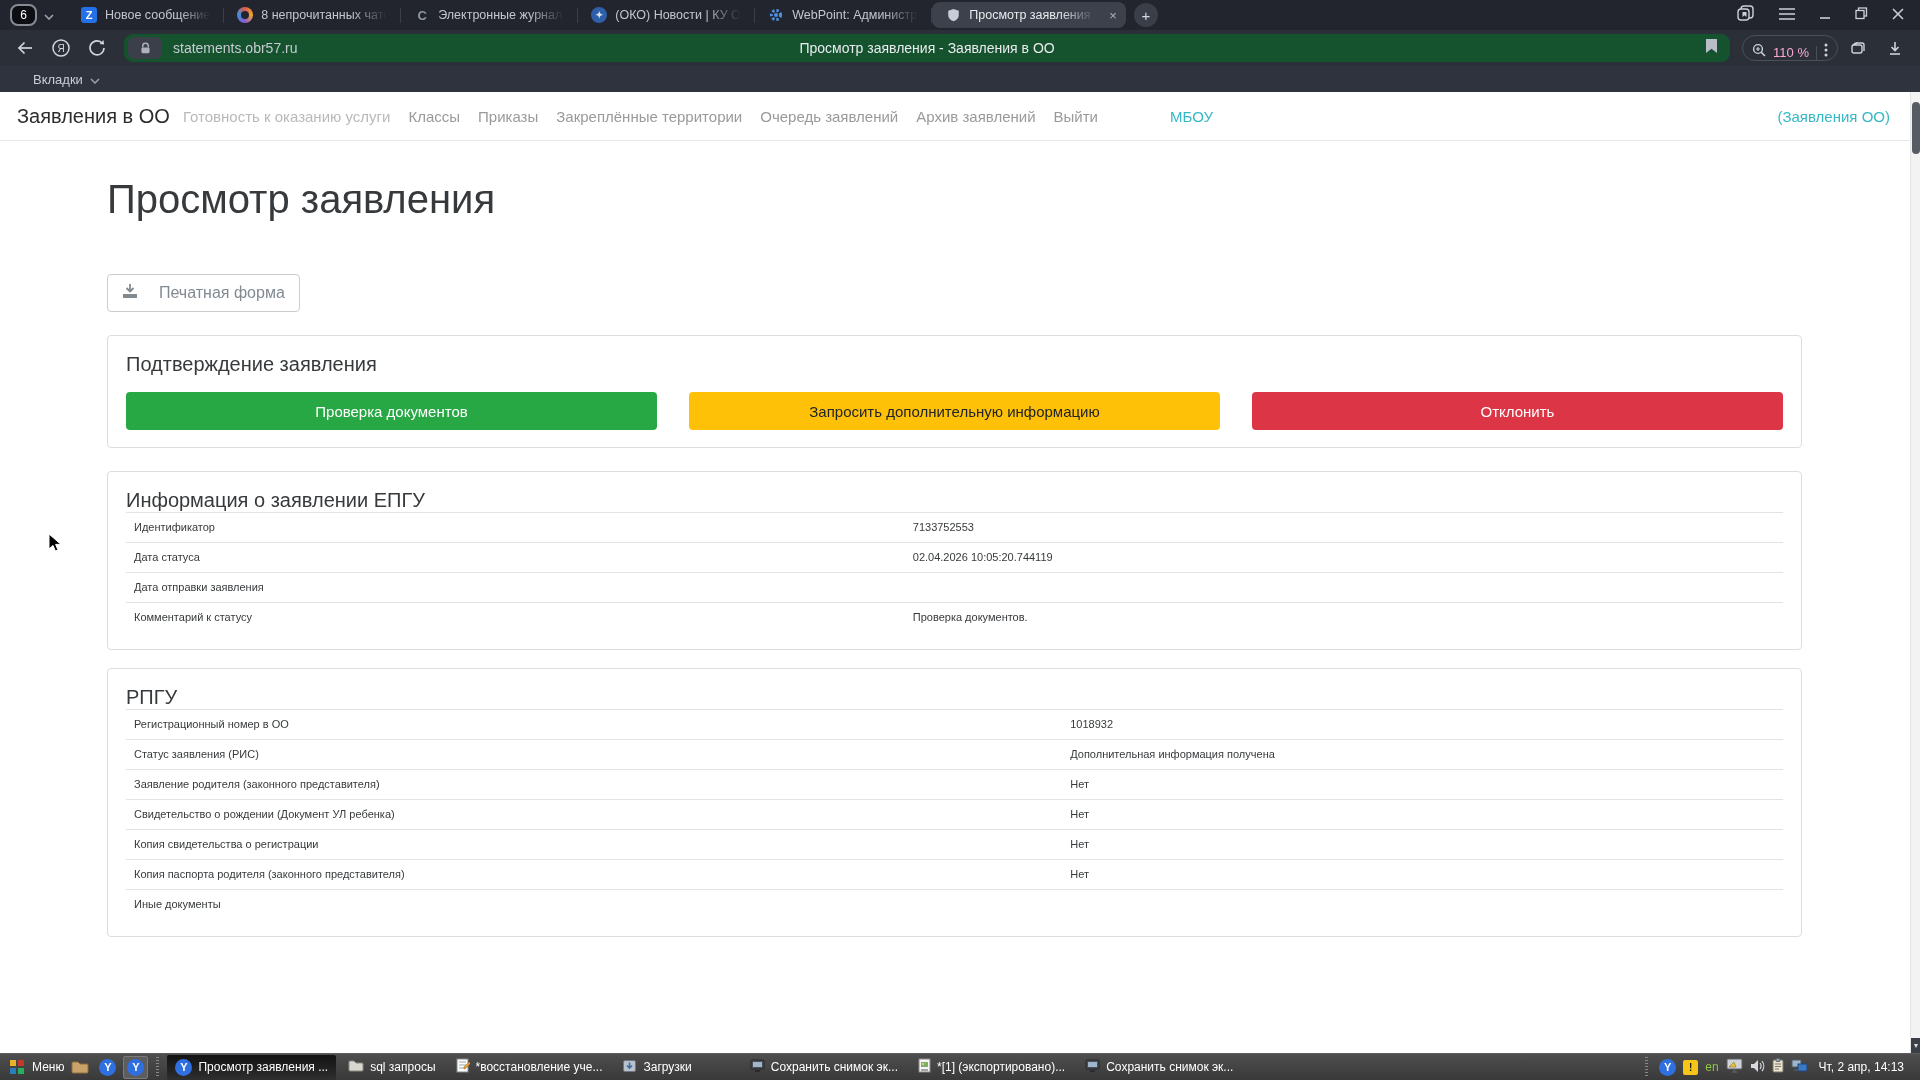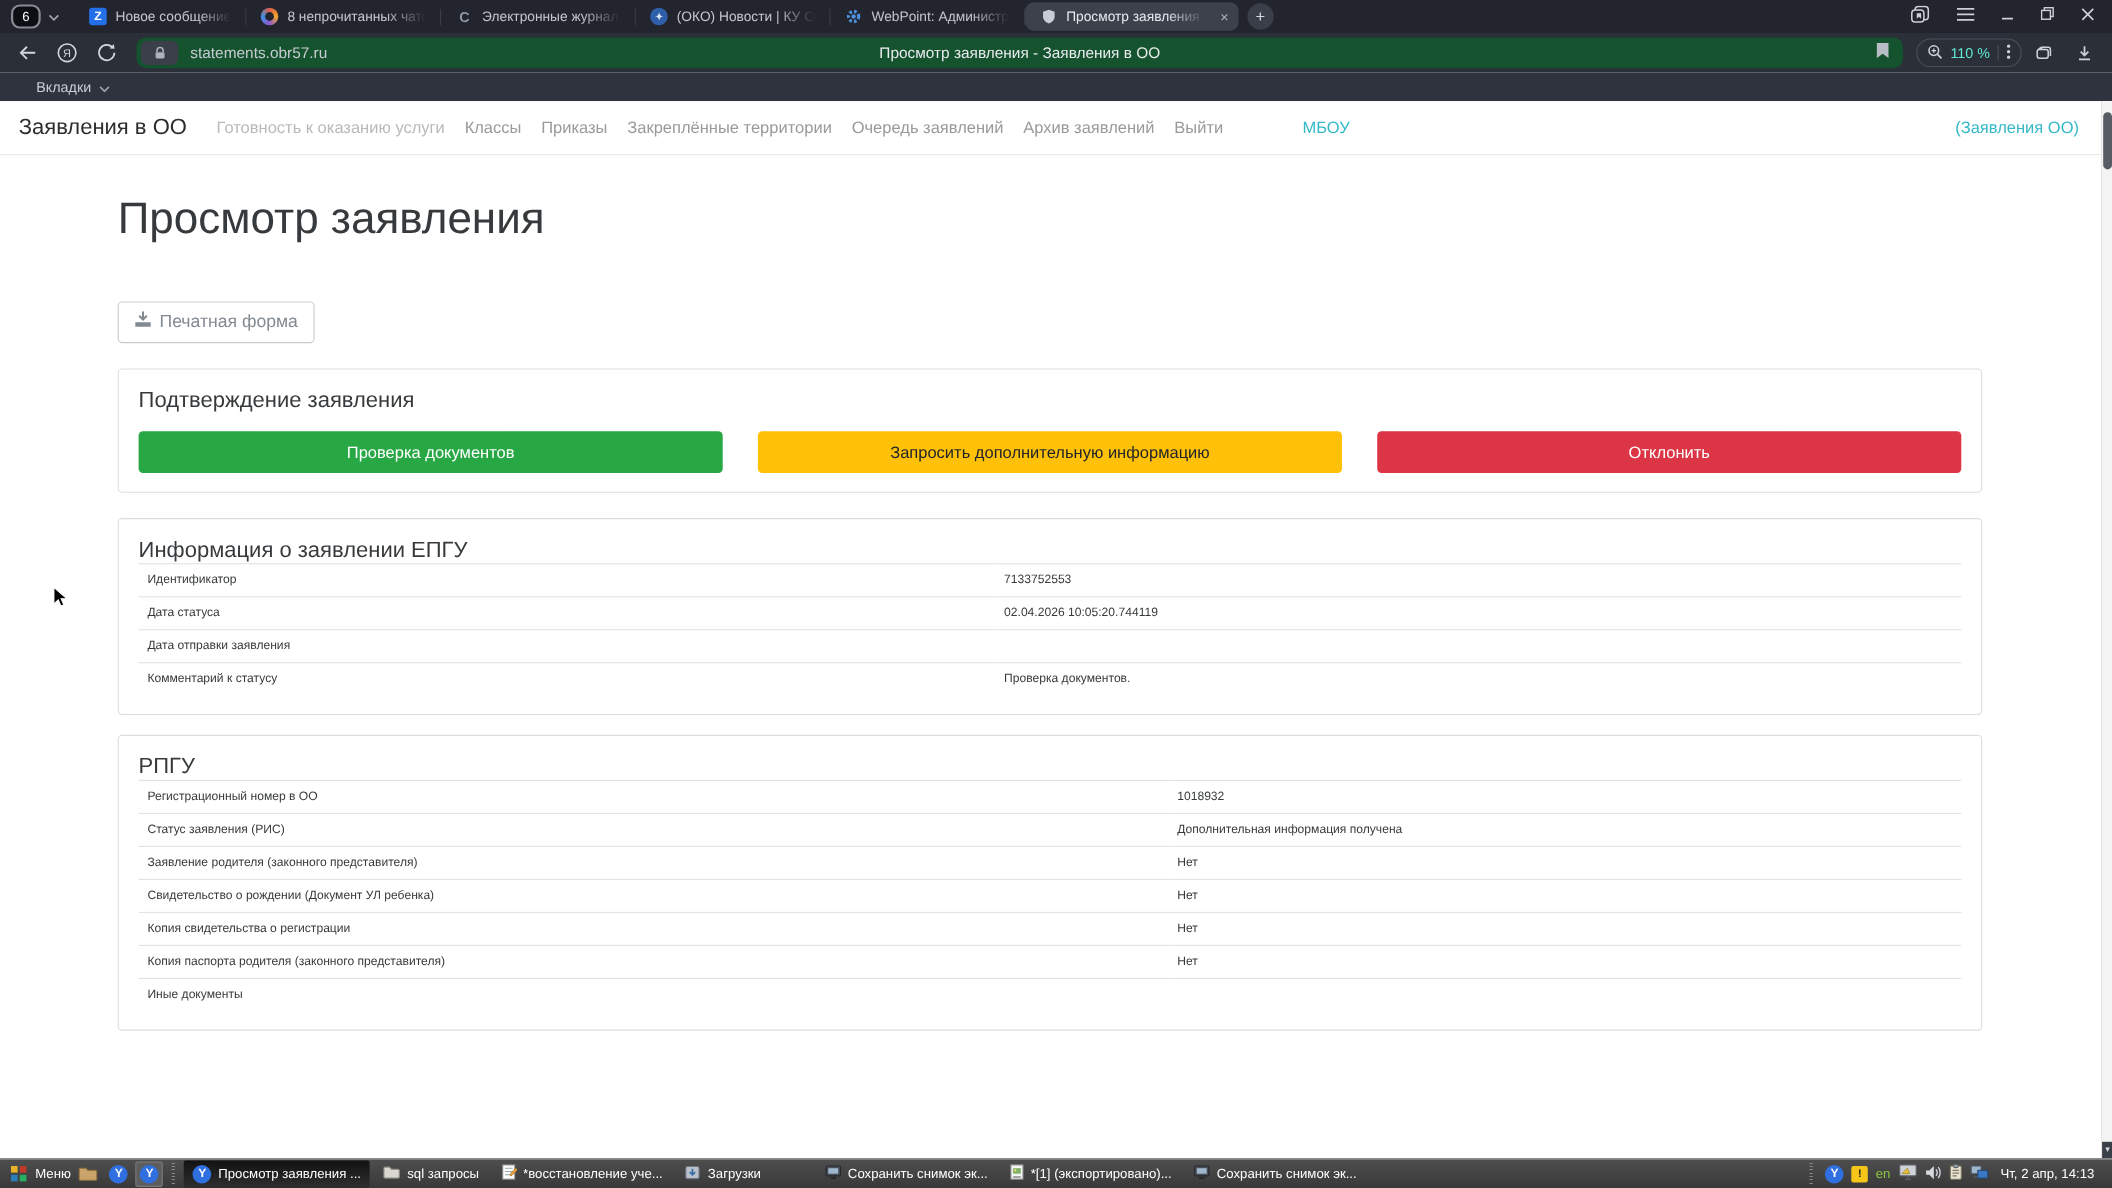--- a/index.html
+++ b/index.html
@@ -39,42 +39,42 @@
                 color:#d3d6dc; flex:0 0 auto; }
   .urlpill { flex:1 1 auto; height:28px; background:#14532d; border-radius:9px; display:flex;
              align-items:center; position:relative; margin:0 6px; }
   .lock-chip { width:34px; height:22px; background:#3a3f4a; border-radius:6px; margin-left:4px;
                display:flex; align-items:center; justify-content:center; }
   .url-text { color:#c7cbd3; font-size:14px; margin-left:11px; }
   .url-title { position:absolute; left:0; right:0; text-align:center; color:#e9ebef; font-size:14px;
                pointer-events:none; }
   .url-bookmark { margin-left:auto; margin-right:13px; }
   .zoom-pill { flex:0 0 auto; height:26px; border:1px solid #4a4f59; border-radius:14px; display:flex;
-               align-items:center; padding:0 9px; gap:7px; color:#5eead4; font-size:13px; }
+               align-items:flex-end; padding:0 9px; gap:7px; color:#f9a8d4; font-size:13px; }
   .zoom-pill .vsep { width:1px; height:14px; background:#4a4f59; }
 
   .tabsrow { position:absolute; top:66px; left:0; width:1920px; height:26px; background:#2f333d;
              display:flex; align-items:center; padding-left:33px; gap:7px; color:#c9cdd5; font-size:13px;text-align:right; }
 
   
   .site { position:absolute; top:92px; left:0; width:1920px; height:961px; background:#fff; overflow:hidden; }
   .sitenav { height:49px; border-bottom:1px solid #e8e8e8; display:flex; align-items:center;
              padding:0 0 0 17px; }
-  .brand { font-size:20px; color:#2d2d2d; margin-right:27px; white-space:nowrap; }
+  .brand { font-size:20px; color:#2d2d2d; margin-right:13px; white-space:nowrap; }
   .sitenav a { text-decoration:none; font-size:15px; white-space:nowrap; }
   .navlink { color:#9a9a9a; margin-right:18px; }
   .navlink.muted { color:#b9b9b9; }
   .org-link { color:#35b8c6; margin-left:54px; }
   .role-link { color:#35b8c6; margin-left:auto; margin-right:30px; }
 
   .content { width:1695px; margin-left:107px; }
   .page-h1 { font-size:40px; font-weight:400; color:#373a3c; padding-top:36px; }
   .print-btn { margin-top:52px; height:38px; border:1px solid #ccc; border-radius:4px; background:#fff;
                color:#828a91; font-size:16px; font-family:inherit; display:inline-flex; align-items:center;
-               gap:7px; padding:0 14px; }
+               gap:21px; padding:0 14px; }
   .card { border:1px solid #ddd; border-radius:4px; padding:17px 18px; margin-top:23px; }
   .card h2 { font-size:20px; font-weight:400; color:#373a3c; }
   .btnrow { display:flex; gap:32px; margin-top:16px; }
   .btnrow button { flex:1 1 0; height:38px; border:none; border-radius:4px; font-size:15px;
                    font-family:inherit; }
   .kv { width:100%; border-collapse:collapse; font-size:11px; color:#373a3c; }
   .kv td { border-top:1px solid #e3e3e3; padding:8px 8px 9px; }
   .epgu td.label { width:47%; }
   .rpgu td.label { width:56.5%; }
 

